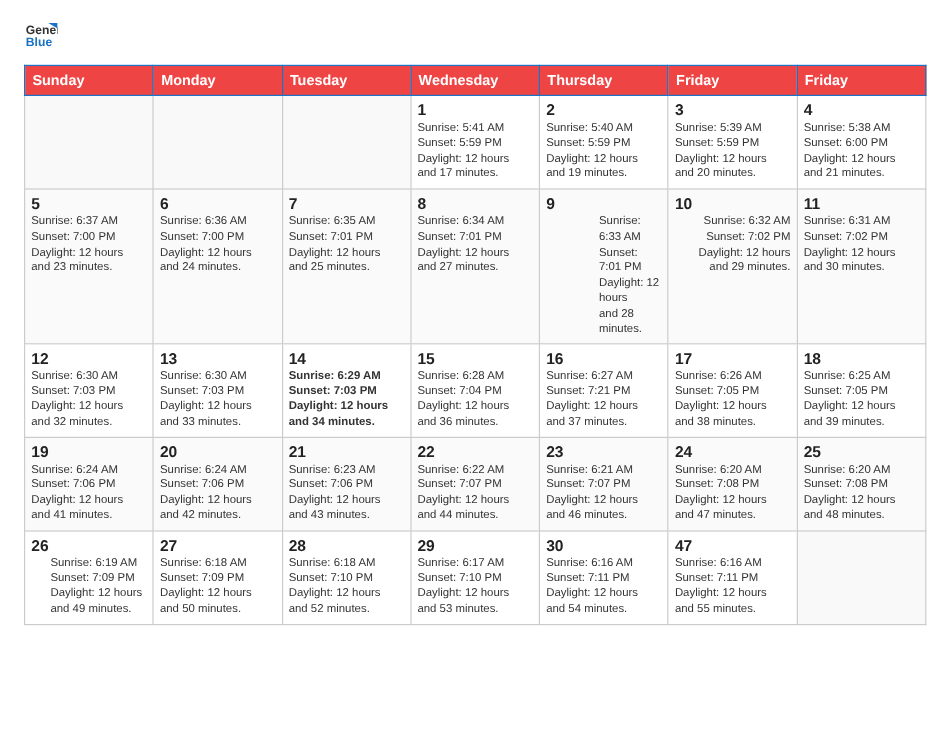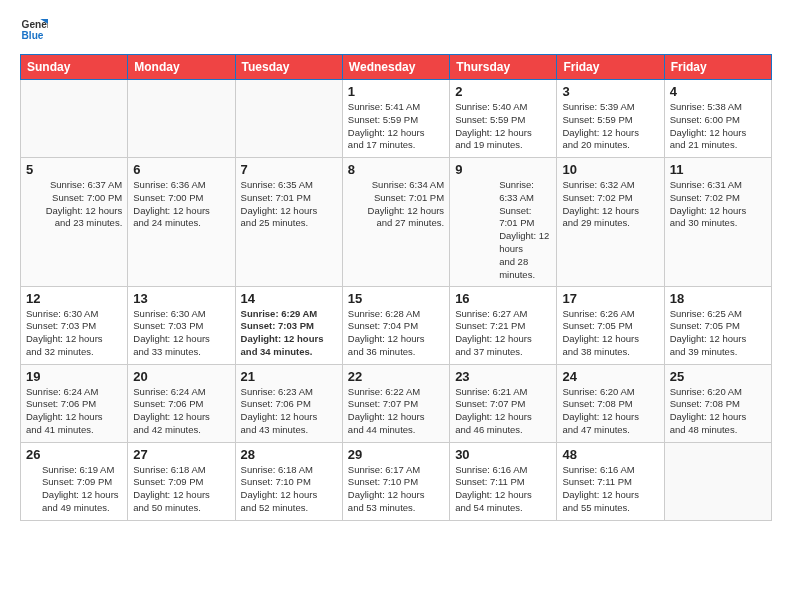--- a/index.html
+++ b/index.html
@@ -154,56 +154,56 @@
             <span class="day-num">4</span>
             <div class="day-info" style="white-space: pre-line;">Sunrise: 5:38 AM
 Sunset: 6:00 PM
 Daylight: 12 hours
 and 21 minutes.</div>
           </td>
         </tr>
         <tr>
           <td>
             <span class="day-num">5</span>
-            <div class="day-info" style="white-space: pre-line; text-align: right;">Sunrise: 6:37 AM
+            <div class="day-info" style="white-space: pre-line;">Sunrise: 6:37 AM
 Sunset: 7:00 PM
 Daylight: 12 hours
 and 23 minutes.</div>
           </td>
           <td>
             <span class="day-num">6</span>
             <div class="day-info" style="white-space: pre-line;">Sunrise: 6:36 AM
 Sunset: 7:00 PM
 Daylight: 12 hours
 and 24 minutes.</div>
           </td>
           <td>
             <span class="day-num">7</span>
             <div class="day-info" style="white-space: pre-line;">Sunrise: 6:35 AM
 Sunset: 7:01 PM
 Daylight: 12 hours
 and 25 minutes.</div>
           </td>
           <td>
             <span class="day-num">8</span>
-            <div class="day-info" style="white-space: pre-line; text-align: right;">Sunrise: 6:34 AM
+            <div class="day-info" style="white-space: pre-line;">Sunrise: 6:34 AM
 Sunset: 7:01 PM
 Daylight: 12 hours
 and 27 minutes.</div>
           </td>
           <td>
             <span class="day-num">9</span>
             <div class="day-info" style="white-space: pre-line; margin-left: 44px;">Sunrise: 6:33 AM
 Sunset: 7:01 PM
 Daylight: 12 hours
 and 28 minutes.</div>
           </td>
           <td>
             <span class="day-num">10</span>
-            <div class="day-info" style="white-space: pre-line;">Sunrise: 6:32 AM
+            <div class="day-info" style="white-space: pre-line; text-align: right;">Sunrise: 6:32 AM
 Sunset: 7:02 PM
 Daylight: 12 hours
 and 29 minutes.</div>
           </td>
           <td>
             <span class="day-num">11</span>
             <div class="day-info" style="white-space: pre-line;">Sunrise: 6:31 AM
 Sunset: 7:02 PM
 Daylight: 12 hours
 and 30 minutes.</div>
@@ -341,21 +341,21 @@
 and 53 minutes.</div>
           </td>
           <td>
             <span class="day-num">30</span>
             <div class="day-info" style="white-space: pre-line;">Sunrise: 6:16 AM
 Sunset: 7:11 PM
 Daylight: 12 hours
 and 54 minutes.</div>
           </td>
           <td>
-            <span class="day-num">48</span>
+            <span class="day-num">47</span>
             <div class="day-info" style="white-space: pre-line;">Sunrise: 6:16 AM
 Sunset: 7:11 PM
 Daylight: 12 hours
 and 55 minutes.</div>
           </td>
           <td class="empty-cell" style="background: rgb(249, 249, 249);"></td>
         </tr>
       </tbody>
   </table>
 </div>

